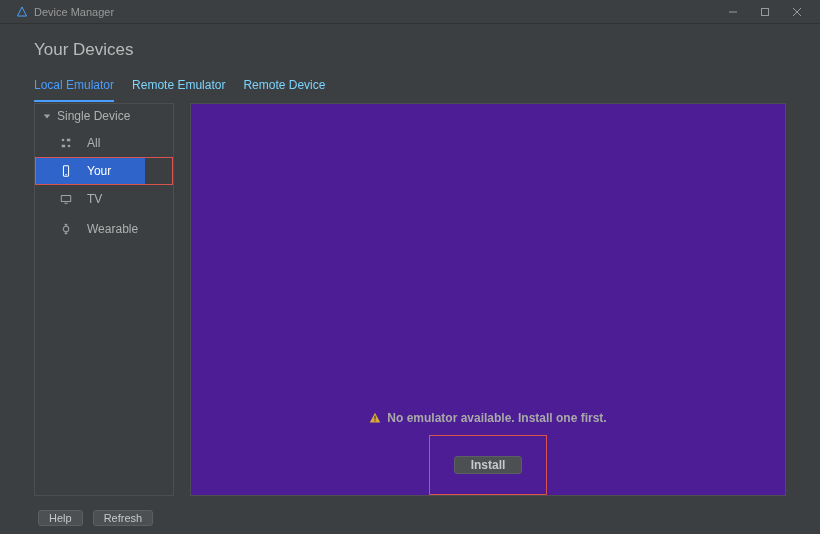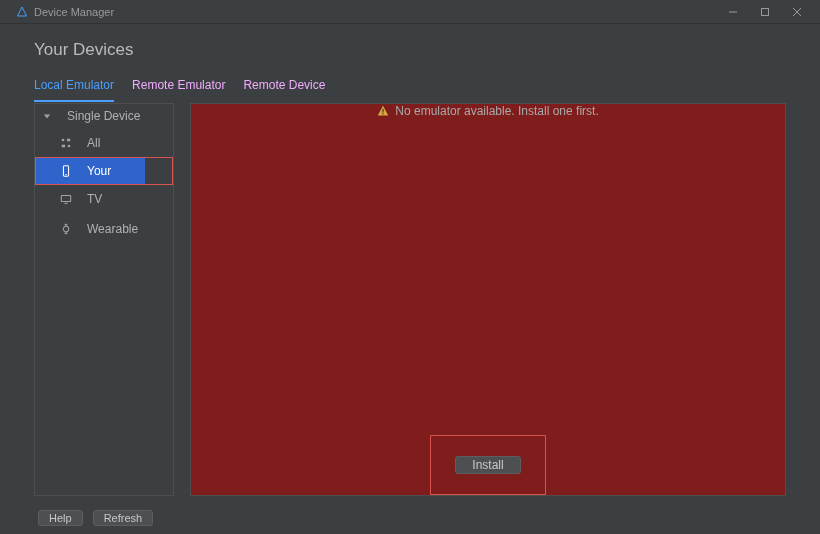--- a/index.html
+++ b/index.html
@@ -58,21 +58,21 @@
     }
     .tabs {
       display: flex;
       gap: 18px;
       border-bottom: 1px solid transparent;
       margin-bottom: 0;
     }
     .tab {
       padding-bottom: 8px;
       font-size: 12px;
-      color: #f0abfc;
+      color: #7dd3fc;
       cursor: pointer;
     }
     .tab.active {
       color: #4a9eff;
       border-bottom: 2px solid #4a9eff;
     }
     .main-row {
       display: flex;
       gap: 16px;
       flex: 1;
@@ -89,21 +89,21 @@
     .type-header {
       background: #4b4f52;
       padding: 4px 8px;
       font-size: 12px;
       color: #bfbfbf;
     }
     .tree-item {
       padding: 5px 6px 5px 8px;
       display: flex;
       align-items: center;
-      gap: 16px;
+      gap: 6px;
       font-size: 12px;
       color: #b0b0b0;
     }
     .tree-caret {
       width: 8px;
       height: 8px;
     }
     .tree-children .tree-item {
       padding-left: 22px;
     }
@@ -152,22 +152,23 @@
       color: #9fa2a4;
     }
     .tree-children .tree-item.selected .tree-icon { color:#ffffff; }
 
     .pane {
       flex: 1;
       border: 1px solid #4e4e4e;
       display: flex;
       flex-direction: column;
       align-items: center;
-      justify-content: space-between;
-      background: #7f1d1d;
+      justify-content: flex-end;
+      background: #4c1d95;
+      font-weight: bold;
     }
     .status-row {
       display: flex;
       align-items: center;
       gap: 6px;
       font-size: 12px;
       color: #a9a9a9;
       margin-bottom: 10px;
     }
     .warn-icon {

